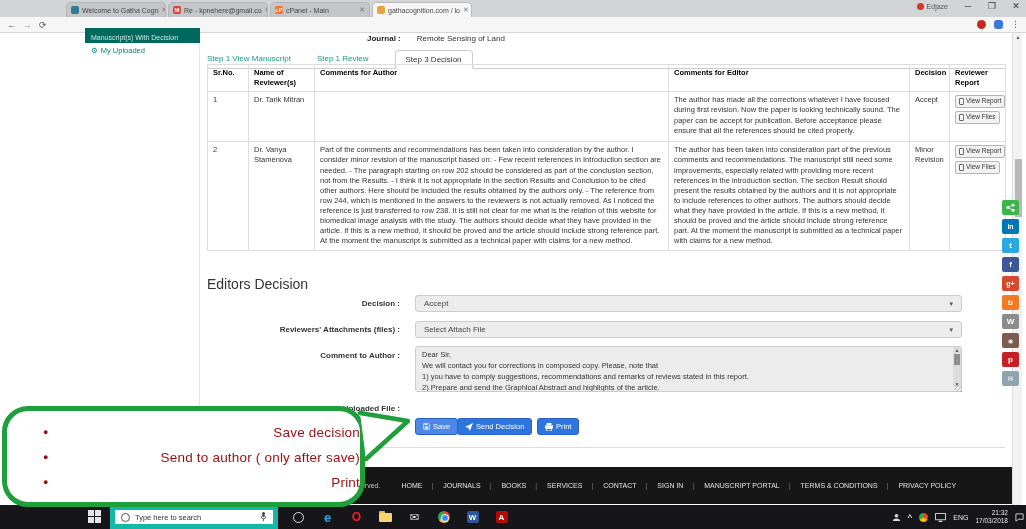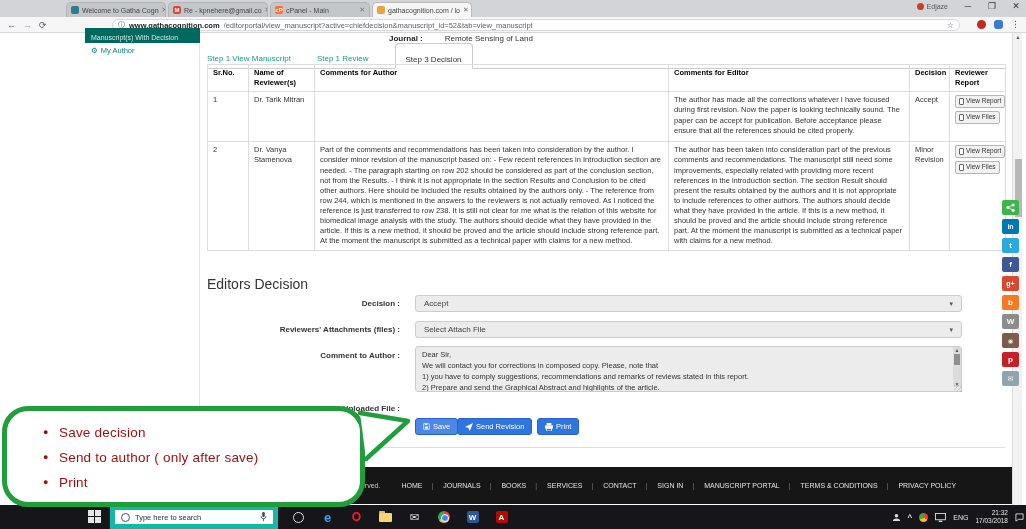--- a/index.html
+++ b/index.html
@@ -37,28 +37,28 @@
   .menu-dots { color:#5f6368; font-size:9px; }
 
   
   .page { position:absolute; left:0; top:33px; width:1026px; height:472px; background:#fff; }
   .sidebar { position:absolute; left:85px; top:0; width:115px; height:434px; border-right:1px solid #e4e4e4; background:#fff;}
   .side-strip { position:absolute; left:0; top:-5px; width:115px; height:15px; background:#00695f;
                 color:#cfe8e4; font-size:7px; display:flex; align-items:flex-end; padding:0 4px 2px 6px;
                 overflow:hidden; white-space:nowrap; }
   .side-profile { position:absolute; left:6px; top:13px; color:#0b8377; font-size:7.5px; display:flex; gap:3px; align-items:center;}
 
-  .journal-line { position:absolute; left:389px; top:1px; font-size:8px; color:#333; display:flex; gap:22px;}
+  .journal-line { position:absolute; left:367px; top:1px; font-size:8px; color:#333; display:flex; gap:16px;}
   .journal-line b { color:#222; }
 
   .steps { position:absolute; left:207px; top:14px; width:798px; height:22px; border-bottom:1px solid #ccc;
            display:flex; align-items:flex-end; gap:26px; }
   .steplink { font-size:8px; color:#18998b; padding-bottom:5px; }
   .steptab-active { font-size:8px; color:#333; background:#fff; border:1px solid #ccc; border-bottom:1px solid #fff;
-                    border-radius:4px 4px 0 0; padding:11px 10px 4px; position:relative; top:1px; }
+                    border-radius:4px 4px 0 0; padding:4px 10px 4px; position:relative; top:1px; }
 
   table.review { position:absolute; left:207px; top:31px; width:798px; border-collapse:collapse;
                  table-layout:fixed; font-size:7.5px; color:#333; }
   table.review th, table.review td { border:1px solid #ddd; padding:3px 5px; vertical-align:top;
                  text-align:left; line-height:1.35; }
   table.review th { color:#000; font-size:7.5px; }
   .btn-view { display:flex; align-items:center; gap:2px; background:#f2f2f2; border:1px solid #b5b5b5;
               border-radius:2px; font-size:6.5px; color:#333; padding:1px 3px; margin-bottom:3px; width:max-content;}
   .docico { display:inline-block; width:5px; height:7px; border:1px solid #666; border-radius:1px; background:#fff;}
 
@@ -93,21 +93,21 @@
   .pg-scroll { position:absolute; left:1012px; top:0; width:10px; height:472px; background:#f2f2f2;
                border-left:1px solid #ddd; z-index:4; }
   .pg-up { position:absolute; left:0; top:1px; width:10px; text-align:center; font-size:5px; color:#555; }
   .pg-thumb { position:absolute; left:1.5px; top:126px; width:7px; height:58px; background:#b8b8b8; }
   .social { position:absolute; left:1002px; top:167px; width:18px; display:flex; flex-direction:column; gap:4px; z-index:6;}
   .soc { width:17px; height:15px; border-radius:2px; color:#fff; font-size:8px; font-weight:bold;
          display:flex; align-items:center; justify-content:center; }
 
   
   .callout { position:absolute; left:2px; top:373px; width:363px; height:101px; background:#fff;
-             border:5px solid #1f9e3c; border-radius:26px; z-index:60; padding:9px 0 0 36px; }
+             border:5px solid #1f9e3c; border-radius:26px; z-index:60; padding:9px 0 0 36px;text-align:right; }
   .callout .c-item { position:relative; font-size:13.5px; font-weight:500; color:#9e0b0f;
              line-height:25px; padding-left:16px; letter-spacing:0.2px; }
   .callout .c-item::before { content:"●"; position:absolute; left:0; top:0; font-size:9px; color:#9e0b0f; }
   .beak { position:absolute; left:358px; top:372px; z-index:61; }
 
   
   .taskbar { position:absolute; left:0; top:505px; width:1026px; height:24px; background:#15151a; z-index:50; }
   .startbtn { position:absolute; left:88px; top:5px; width:13px; height:13px; display:grid;
               grid-template-columns:6px 6px; grid-template-rows:6px 6px; gap:1px; }
   .startbtn span { background:#e6e6e6; }
@@ -166,42 +166,36 @@
       <span>─</span>
       <span>❐</span>
       <span>✕</span>
     </div>
   </div>
 
   <div class="toolbar">
     <span class="navico">←</span>
     <span class="navico fwd">→</span>
     <span class="navico">⟳</span>
-    <div class="urlbox">
-      <span class="info">ⓘ</span>
-      <b>www.gathacognition.com</b>
-      <span class="path">/editorportal/view_manuscript?active=chiefdecision&amp;manuscript_id=52&amp;tab=view_manuscript</span>
-      <span class="star">☆</span>
-    </div>
     <div class="toolbar-right">
       <span class="ext" style="background:#c5281c;"></span>
       <span class="ext" style="background:#3b78d8;border-radius:3px;"></span>
       <span class="menu-dots">⋮</span>
     </div>
   </div>
 
   <div class="page">
 
     <div class="sidebar">
       <div class="side-strip">
         <span>Manuscript(s) With Decision</span>
       </div>
       <div class="side-profile">
         <span>⚙</span>
-        <span>My Author</span>
+        <span>My Uploaded</span>
       </div>
     </div>
 
     <div class="journal-line">
       <b>Journal :</b>
       <span>Remote Sensing of Land</span>
     </div>
 
     <div class="steps">
       <span class="steplink">Step 1 View Manuscript</span>
@@ -293,21 +287,21 @@
           <path d="M1 1h7l1 1v7H1z" fill="none" stroke="#fff"></path>
           <rect x="3" y="5" width="4" height="3" fill="#fff"></rect>
           <rect x="3" y="1" width="3" height="2" fill="#fff"></rect>
         </svg>
       <span>Save</span>
     </div>
     <div class="btn-blue" style="left:457px;">
       <svg width="8" height="8" viewBox="0 0 10 10">
           <path d="M0 5 L10 0 L6 10 L4 6 Z" fill="#fff"></path>
         </svg>
-      <span>Send Revision</span>
+      <span>Send Decision</span>
     </div>
     <div class="btn-blue" style="left:537px;">
       <svg width="8" height="8" viewBox="0 0 10 10">
           <rect x="2" y="0" width="6" height="3" fill="#fff"></rect>
           <rect x="0" y="3" width="10" height="4" fill="#fff"></rect>
           <rect x="2" y="7" width="6" height="3" fill="none" stroke="#fff"></rect>
         </svg>
       <span>Print</span>
     </div>
 

